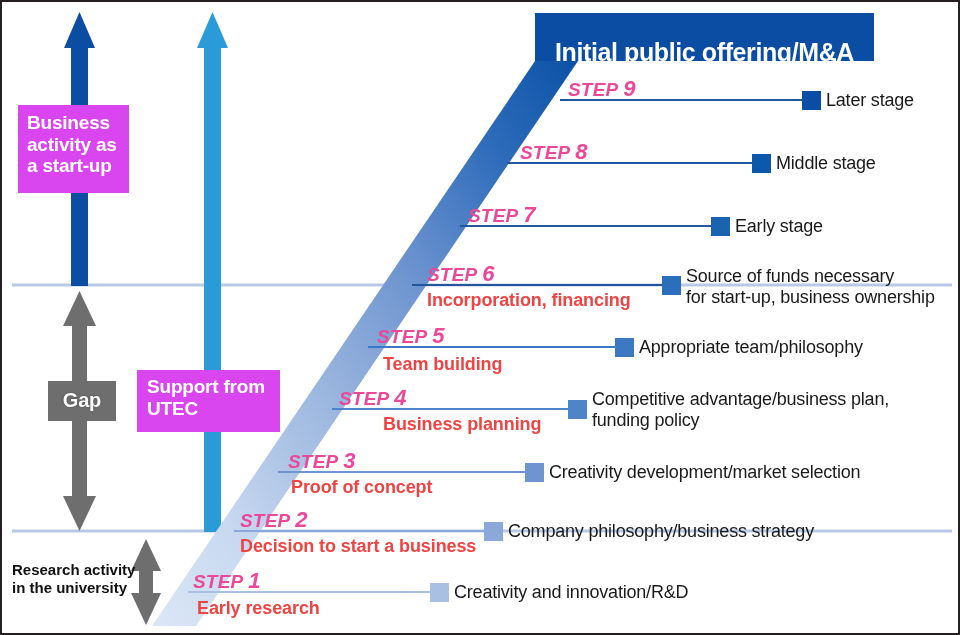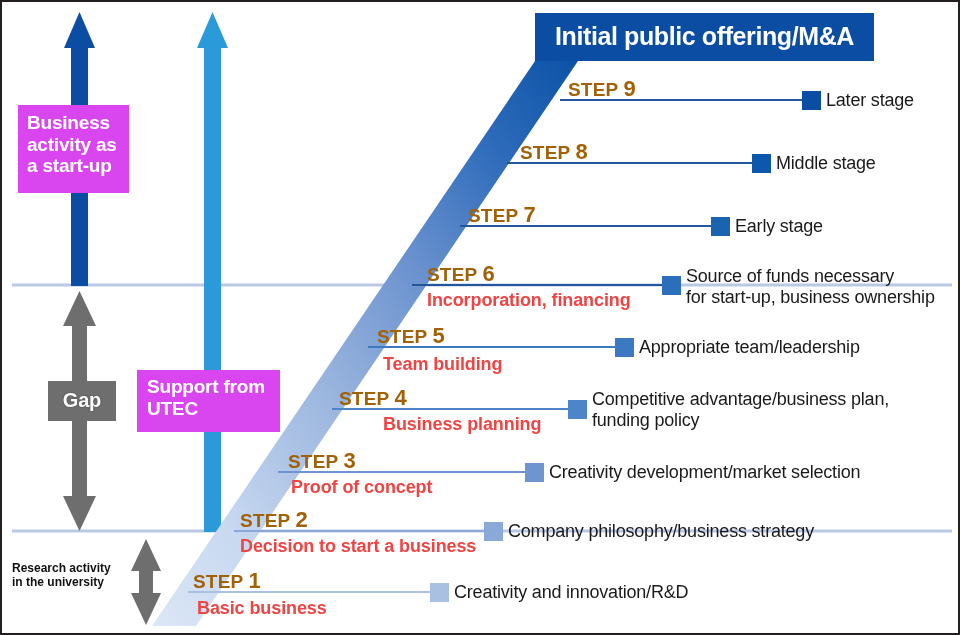--- a/index.html
+++ b/index.html
@@ -36,40 +36,41 @@
   #box-utec{
     left:135px; top:368px; width:143px; height:62px;
     background:#d946ef;
     font-size:19px;
     padding:6px 0 0 10px;
   }
   #box-ipo{
     left:533px; top:11px; width:339px; height:48px;
     background:#0b4da2;
     font-size:25px;
-    padding:9px 0 0 0;
+    padding:25px 0 0 0;
     text-align:center;
     letter-spacing:-0.4px;
   }
   #box-gap{
     left:46px; top:379px; width:68px; height:40px;
     background:#6e6e6e;
     font-size:20px;
     text-align:center;
     padding-top:8px;
     text-shadow:0 0 2px rgba(0,0,0,.35);
   }
 
   .steplabel{
     position:absolute;
-    color:#a16207;
+    color:#ec4899;
     font-weight:bold;
     font-size:19px;
     white-space:nowrap;
     letter-spacing:0.2px;
+    font-style:italic;
   }
   .steplabel b{font-size:22px;font-weight:bold;}
   .substep{
     position:absolute;
     color:#ef4444;
     font-weight:bold;
     font-size:18px;
     white-space:nowrap;
     letter-spacing:-0.1px;
   }
@@ -78,21 +79,21 @@
     color:#1a1a1a;
     font-size:18px;
     line-height:1.18;
     white-space:pre;
     letter-spacing:-0.2px;
   }
   .sidenote{
     position:absolute;
     color:#111111;
     font-weight:bold;
-    font-size:12px;
+    font-size:15px;
     line-height:1.2;
     white-space:pre;
   }
 </style>
 </head>
 <body>
 
 <div id="stage">
 
   <svg id="svgroot" viewBox="0 0 960 635" xmlns="http://www.w3.org/2000/svg">
@@ -197,21 +198,21 @@
   </div>
   <div class="substep" style="left:425px;top:288px;">Incorporation, financing</div>
   <div class="rightlabel" style="left:684px;top:264px;">Source of funds necessary
 for start-up, business ownership</div>
 
   <div class="steplabel" style="left:375px;top:321px;">
     <span>STEP</span>
     <b>5</b>
   </div>
   <div class="substep" style="left:381px;top:352px;">Team building</div>
-  <div class="rightlabel" style="left:637px;top:335px;">Appropriate team/leadership</div>
+  <div class="rightlabel" style="left:637px;top:335px;">Appropriate team/philosophy</div>
 
   <div class="steplabel" style="left:337px;top:383px;">
     <span>STEP</span>
     <b>4</b>
   </div>
   <div class="substep" style="left:337px;top:412px;margin-left:44px;">Business planning</div>
   <div class="rightlabel" style="left:590px;top:387px;">Competitive advantage/business plan,
 funding policy</div>
 
   <div class="steplabel" style="left:286px;top:446px;">
@@ -225,16 +226,16 @@
     <span>STEP</span>
     <b>2</b>
   </div>
   <div class="substep" style="left:238px;top:534px;">Decision to start a business</div>
   <div class="rightlabel" style="left:506px;top:519px;">Company philosophy/business strategy</div>
 
   <div class="steplabel" style="left:191px;top:566px;">
     <span>STEP</span>
     <b>1</b>
   </div>
-  <div class="substep" style="left:195px;top:596px;">Basic business</div>
+  <div class="substep" style="left:195px;top:596px;">Early research</div>
   <div class="rightlabel" style="left:452px;top:580px;">Creativity and innovation/R&amp;D</div>
 
 </div>
 
 </body></html>

